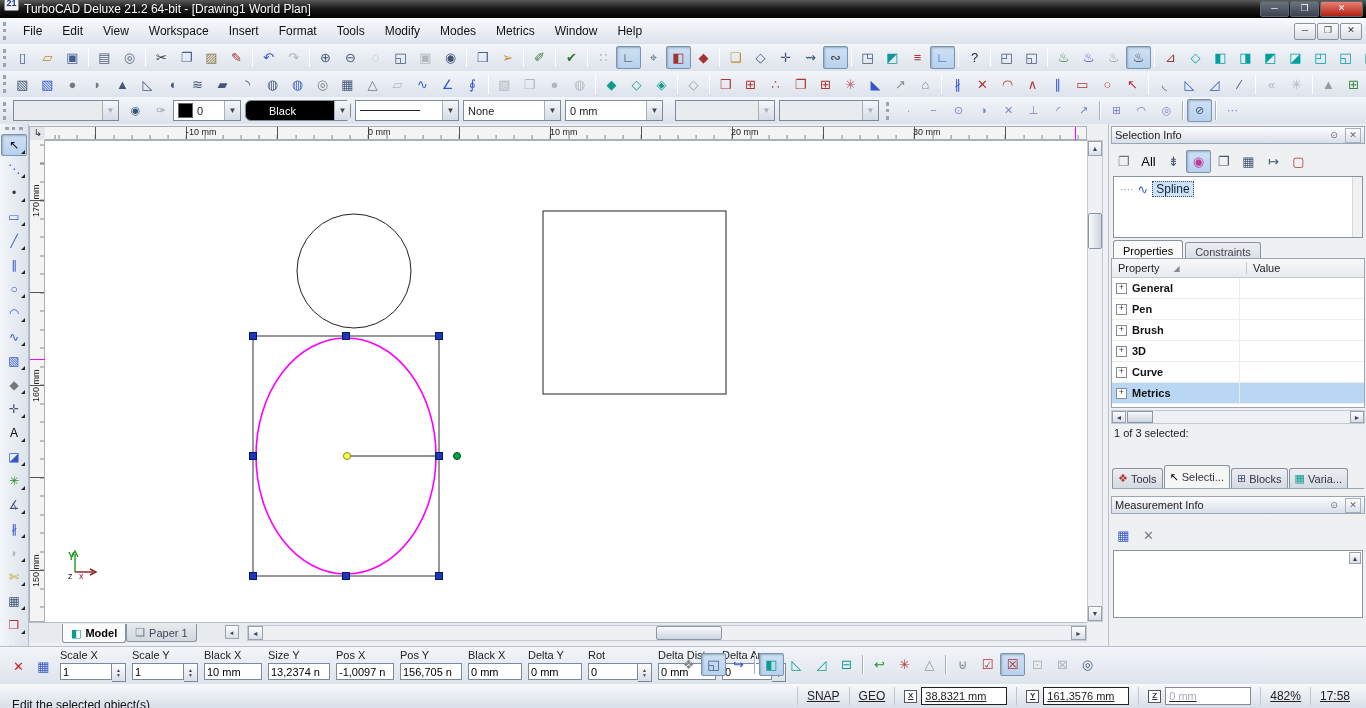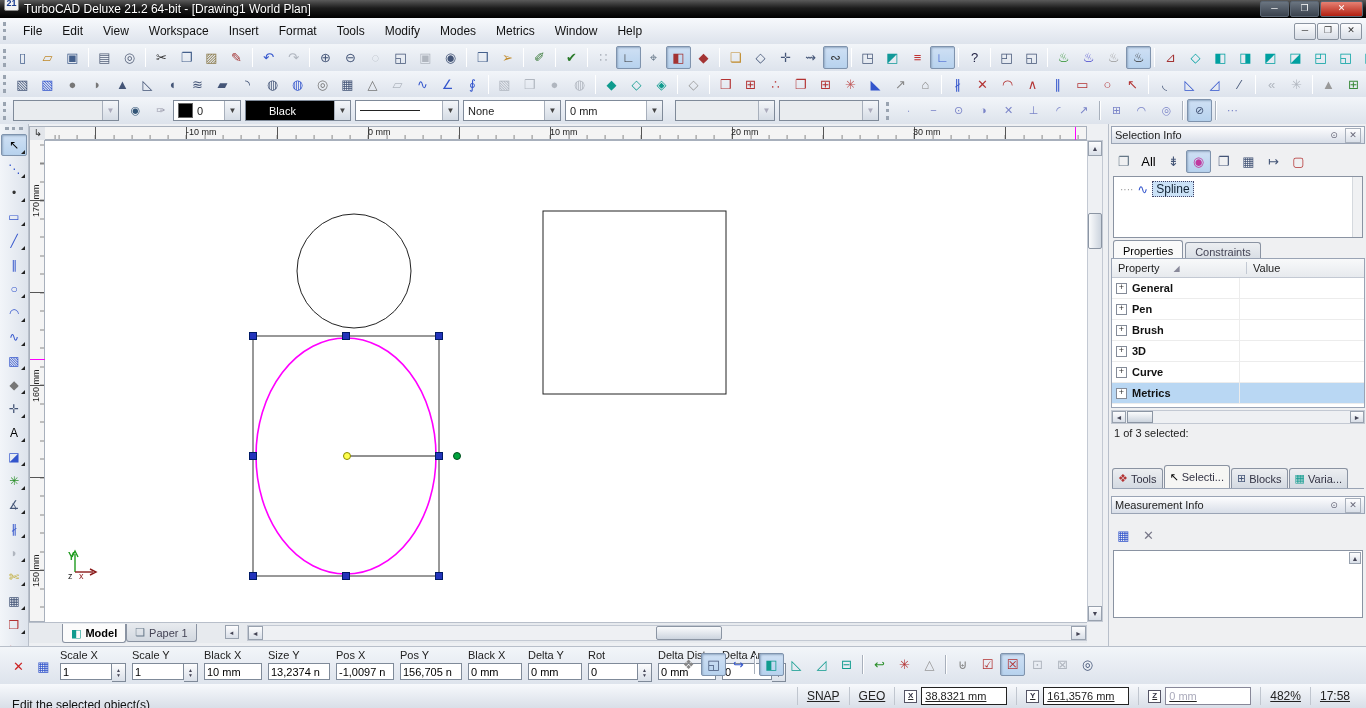--- a/index.html
+++ b/index.html
@@ -298,21 +298,21 @@
     </div>
   <span class="minis">
       <span class="tbtn" style="color: rgb(51, 85, 119);">◉</span>
       <span class="tbtn" style="color: rgb(153, 153, 170);">✑</span>
     </span>
   <div class="combo" style="width:62px;">
     <span id="swatch"></span>
     <span>0</span>
     <span class="arr">▼</span>
   </div>
-  <div class="combo dark" style="width:100px;">
+  <div class="combo dark" style="width:100px;border-radius:6px;">
     <span style="margin:0 auto;">Black</span>
     <span class="arr">▼</span>
   </div>
   <div class="combo" style="width:98px;">
     <span class="lineglyph"></span>
     <span class="arr">▼</span>
   </div>
   <div class="combo" style="width:92px;">
     <span>None</span>
     <span class="arr">▼</span>

